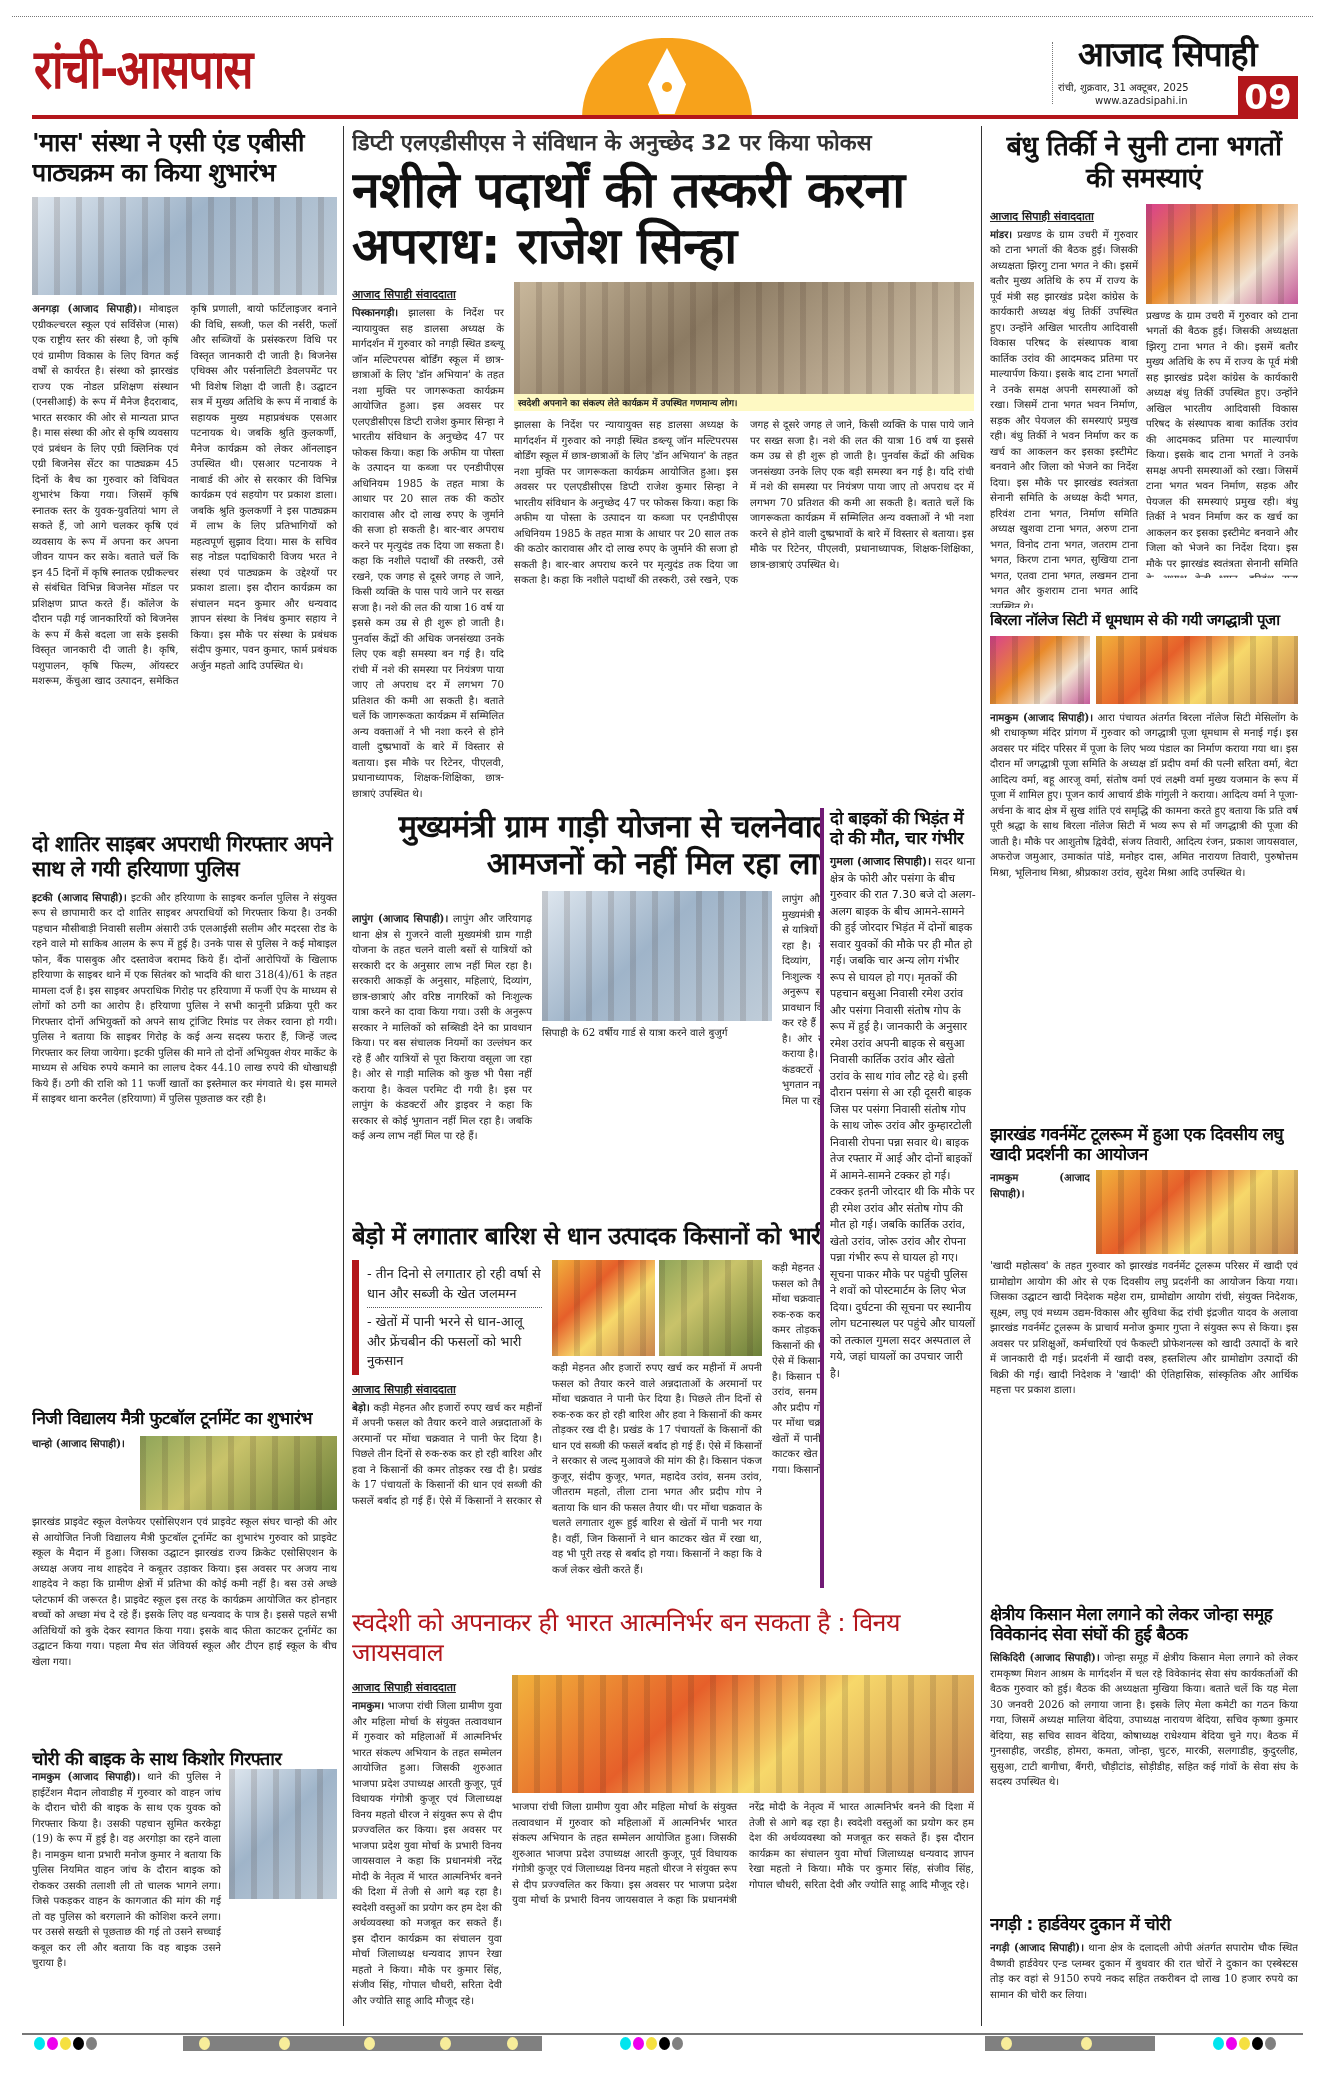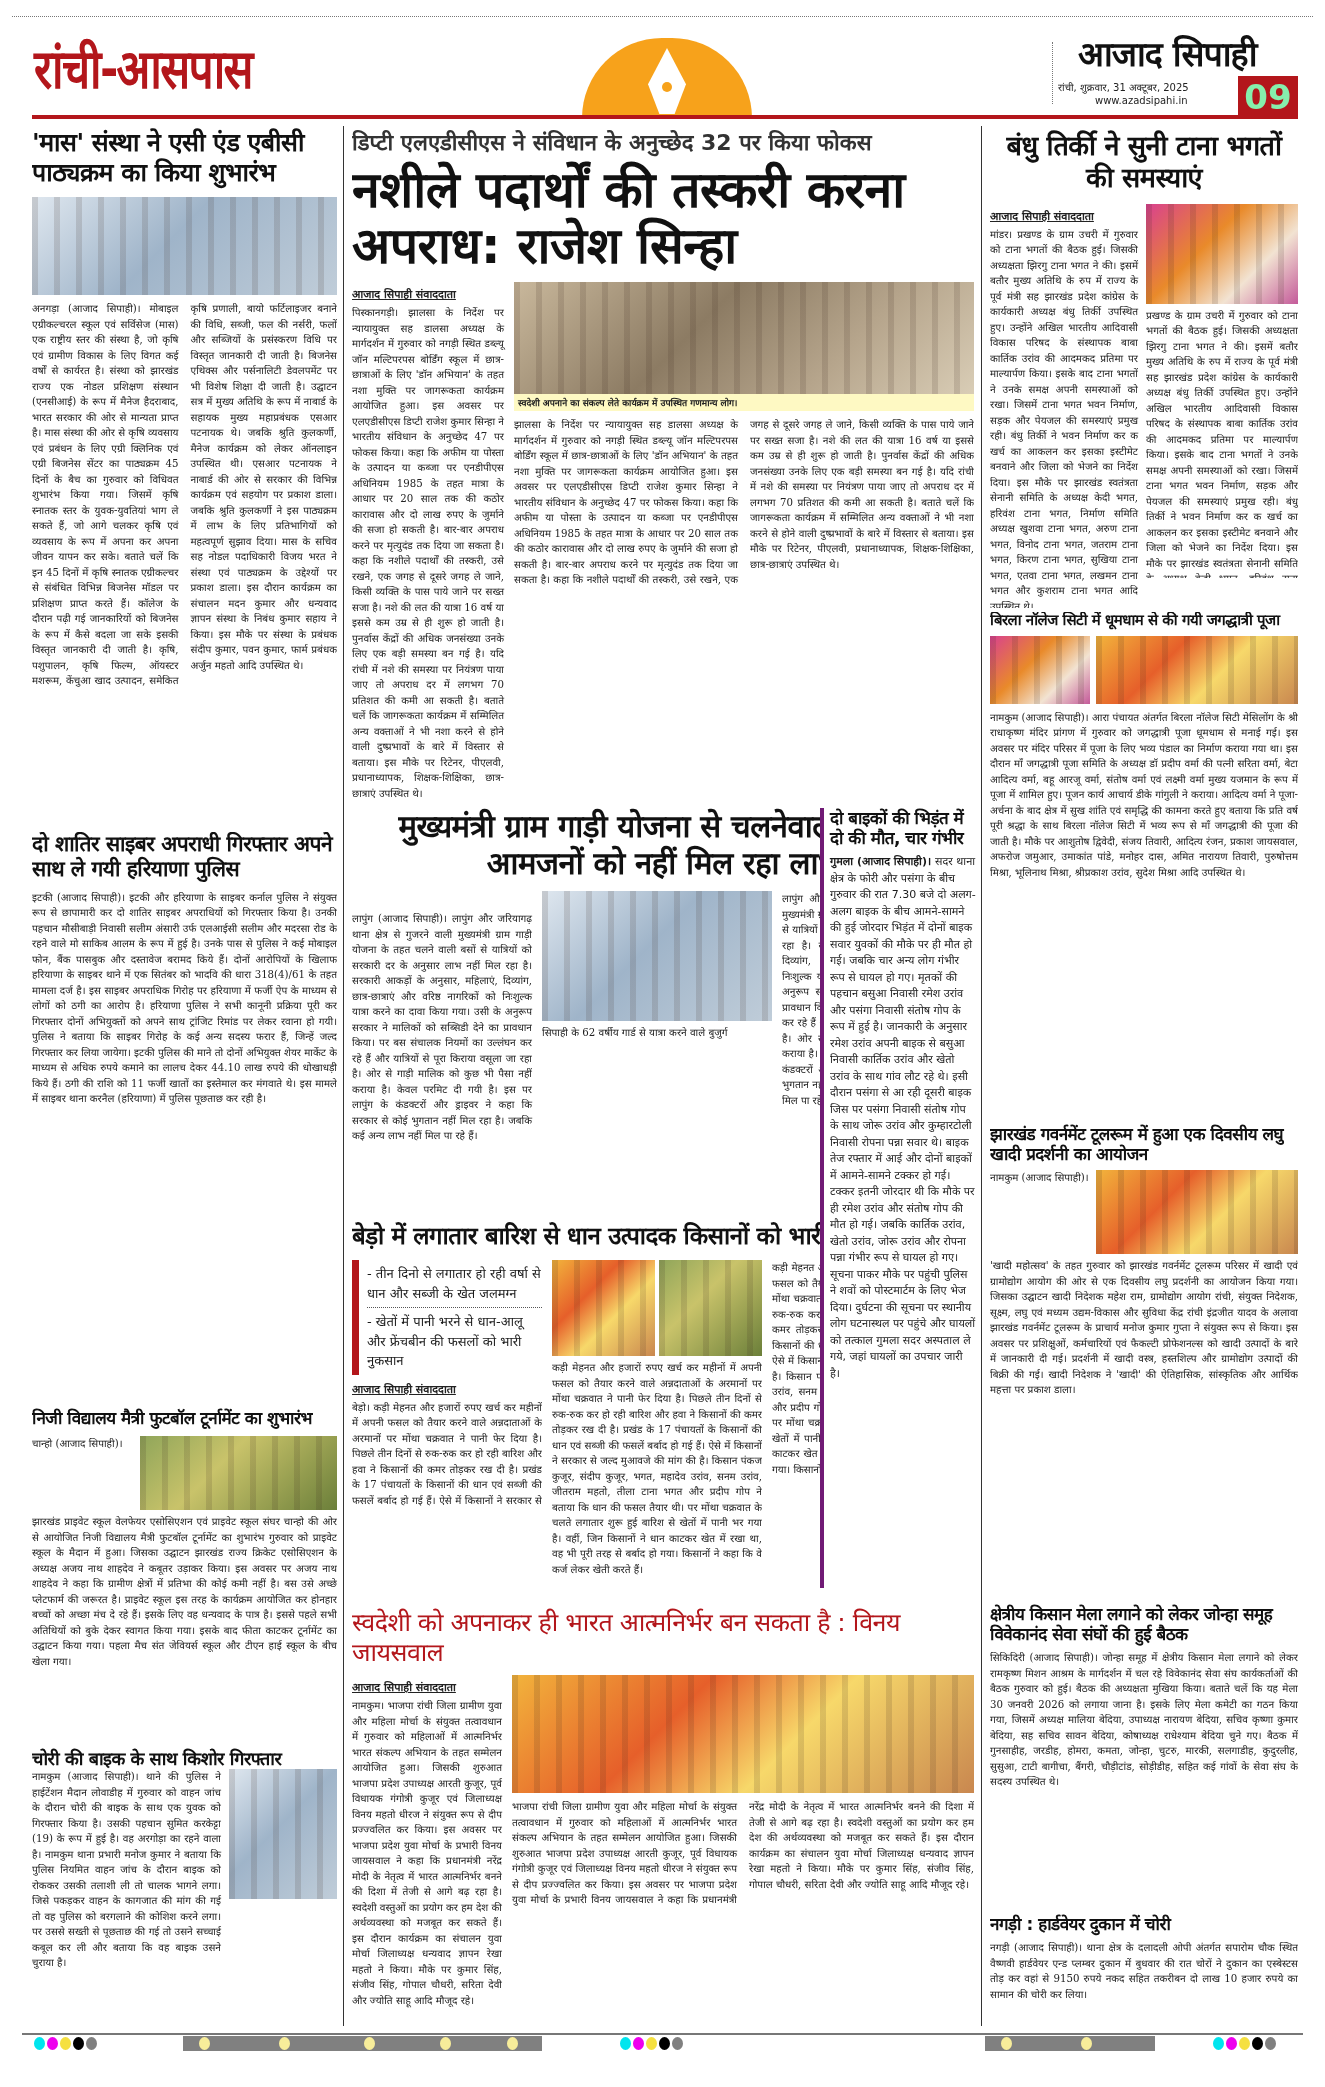--- a/index.html
+++ b/index.html
@@ -8,29 +8,29 @@
   .topdots { position: absolute; left: 12px; right: 12px; top: 16px; border-top: 1px dotted #777; }
   .mast { position: absolute; left: 0; top: 0; width: 1325px; height: 118px; }
   .sec-title { position: absolute; left: 34px; top: 30px; font-family: "DejaVu Sans", sans-serif; font-weight: bold; font-size: 54px; color: #b3161b; letter-spacing: -2px; transform: scaleX(0.82); transform-origin: left; }
   .logo-arch { position: absolute; left: 582px; top: 38px; width: 170px; height: 80px; background: #f7a21b; border-radius: 85px 85px 0 0; }
   .logo-nib { position: absolute; left: 648px; top: 48px; width: 38px; height: 66px; background: #fff; clip-path: polygon(50% 0, 100% 55%, 70% 100%, 30% 100%, 0 55%); }
   .logo-nib-dot { position: absolute; left: 662px; top: 82px; width: 10px; height: 10px; border-radius: 50%; background: #f7a21b; }
   .brand-sep { position: absolute; left: 1052px; top: 42px; height: 62px; border-left: 1px dotted #777; }
   .brand { position: absolute; left: 1078px; top: 30px; font-weight: bold; font-size: 34px; color: #111; letter-spacing: -1px; }
   .brand-date { position: absolute; left: 1058px; top: 80px; font-size: 10px; color: #222; }
   .brand-url { position: absolute; left: 1095px; top: 95px; font-size: 10px; color: #222; }
-  .page-no { position: absolute; left: 1238px; top: 76px; width: 60px; height: 42px; background: #b3161b; color: #86efac; font-weight: bold; font-size: 34px; text-align: center; line-height: 42px; }
+  .page-no { position: absolute; left: 1238px; top: 76px; width: 60px; height: 42px; background: #b3161b; color: #ffffff; font-weight: bold; font-size: 34px; text-align: center; line-height: 42px; }
   .mast-rule { position: absolute; left: 32px; right: 27px; top: 115px; height: 4px; background: #b3161b; }
 
   .article { position: absolute; overflow: hidden; }
   .hl { font-weight: bold; color: #111; line-height: 1.18; letter-spacing: -0.5px; }
   .kicker { font-weight: bold; color: #333; line-height: 1.2; }
   .byline { font-size: 11px; font-weight: bold; text-decoration: underline; color: #222; margin: 4px 0; }
   .body { font-family: "DejaVu Serif", serif; font-size: 10.2px; line-height: 1.52; color: #222; text-align: justify; }
-  .body .dl { font-weight: normal; }
+  .body .dl { font-weight: bold; }
   .photo { background: linear-gradient(135deg, #c9b89c 0%, #8c7b63 40%, #b6a58c 70%, #d9cdb6 100%); position: relative; }
   .photo::after { content: ""; position: absolute; inset: 0; background: repeating-linear-gradient(90deg, rgba(60,40,30,0.15) 0 6px, transparent 6px 22px); }
   .photo.blue { background: linear-gradient(135deg, #dfe7ef 0%, #9fb4c9 45%, #c0cdd9 100%); }
   .photo.pink { background: linear-gradient(135deg, #d9418f 0%, #e98a2a 40%, #f2e3d2 70%, #c45a9a 100%); }
   .photo.green { background: linear-gradient(135deg, #8fa55a 0%, #c9c36a 40%, #6b7f3a 100%); }
   .photo.orange { background: linear-gradient(135deg, #f2b43c 0%, #e65f2a 35%, #f7d86a 60%, #c9874f 100%); }
   .caption { font-size: 9px; font-weight: bold; color: #222; background: #fef9c3; padding: 2px 4px; }
   .twocol { column-count: 2; column-gap: 12px; }
   .bullets { border-left: 7px solid #b3161b; padding-left: 8px; }
   .bullets div { font-family: "DejaVu Sans", sans-serif; font-size: 13px; line-height: 1.5; padding: 4px 0; }

